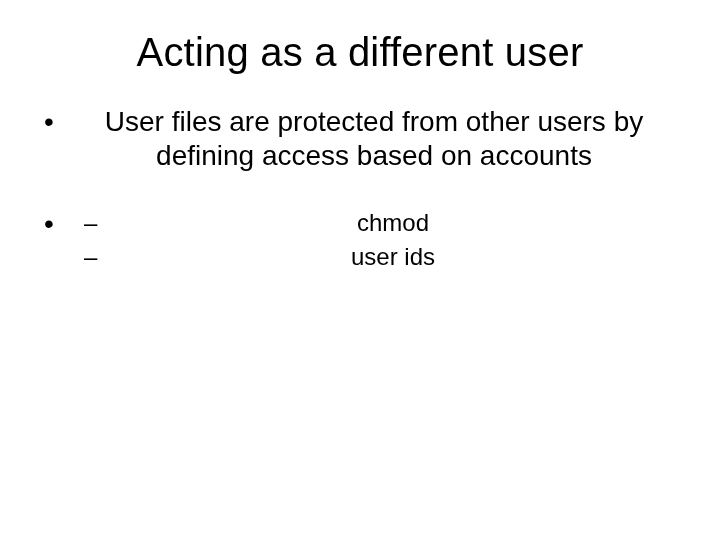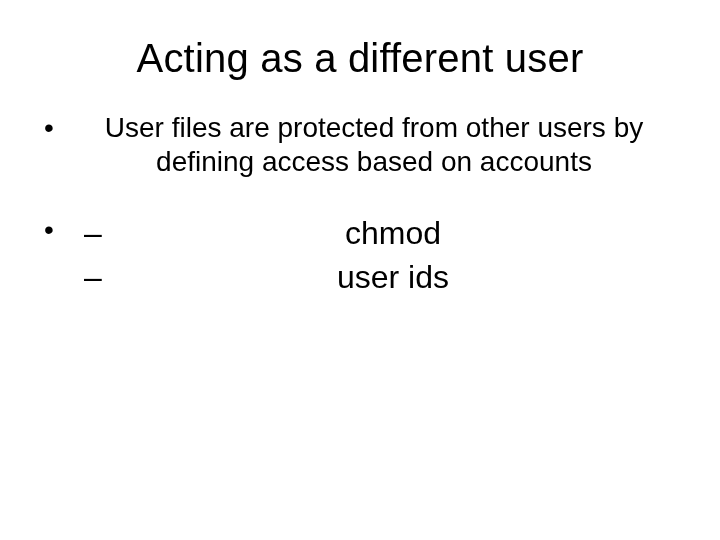--- a/index.html
+++ b/index.html
@@ -14,21 +14,21 @@
   .slide {
     box-sizing: border-box;
     width: 720px;
     height: 540px;
     padding: 20px 40px 40px 40px;
   }
   .title {
     text-align: center;
     font-size: 40px;
     font-weight: 400;
-    margin: 16px 0 30px 0;
+    margin: 10px 0 30px 0;
     letter-spacing: 0.2px;
   }
   ul.bullets {
     list-style: none;
     padding: 0;
     margin: 0;
     font-size: 28px;
     line-height: 1.22;
   }
   ul.bullets > li {
@@ -42,21 +42,21 @@
     position: absolute;
     left: 4px;
     top: 0;
     font-size: 28px;
     line-height: 1.22;
   }
   ul.sub {
     list-style: none;
     padding: 0;
     margin: 8px 0 6px 16px;
-    font-size: 32px;
+    font-size: 24px;
     line-height: 1.3;
   }
   ul.sub > li {
     position: relative;
     padding-left: 22px;
     margin-bottom: 2px;
   }
   ul.sub > li::before {
     content: "–";
     position: absolute;

